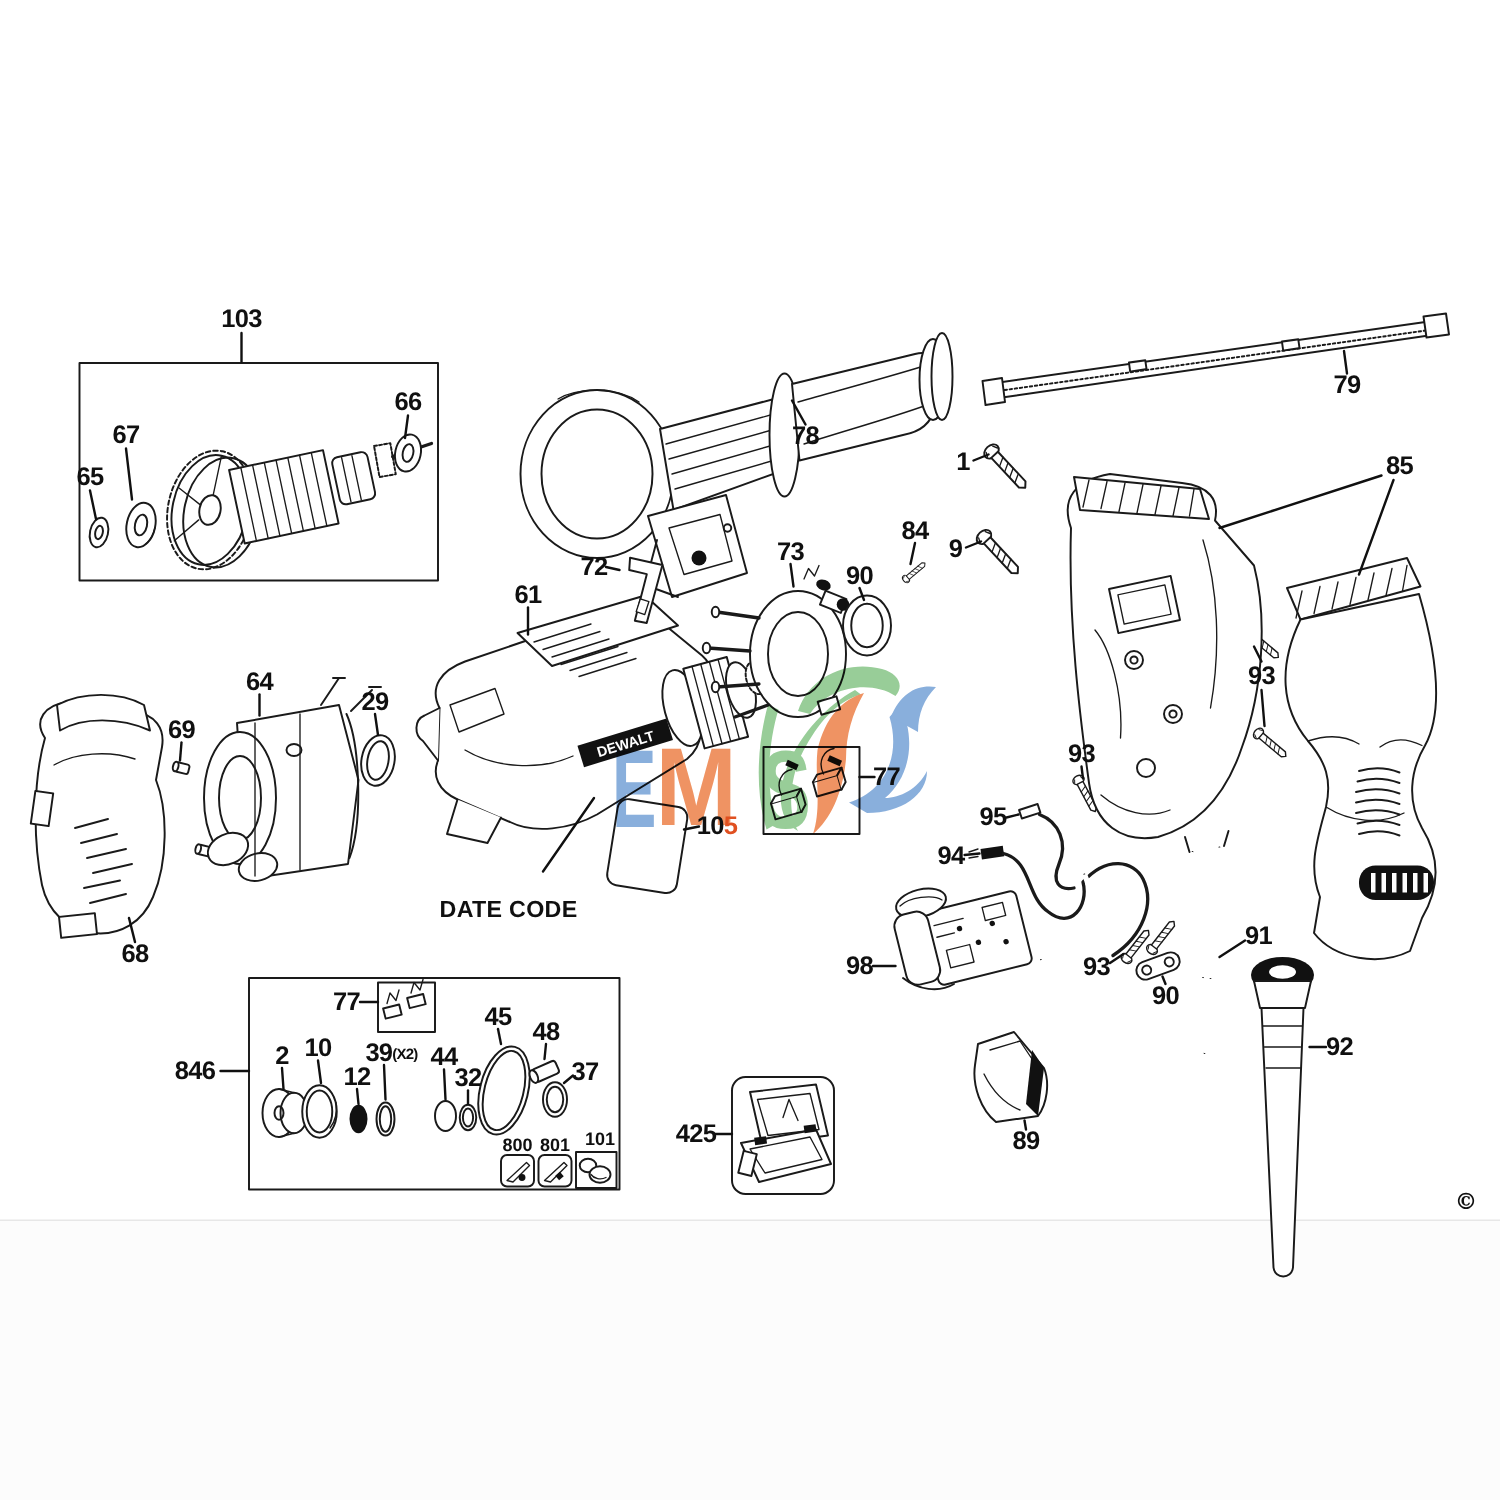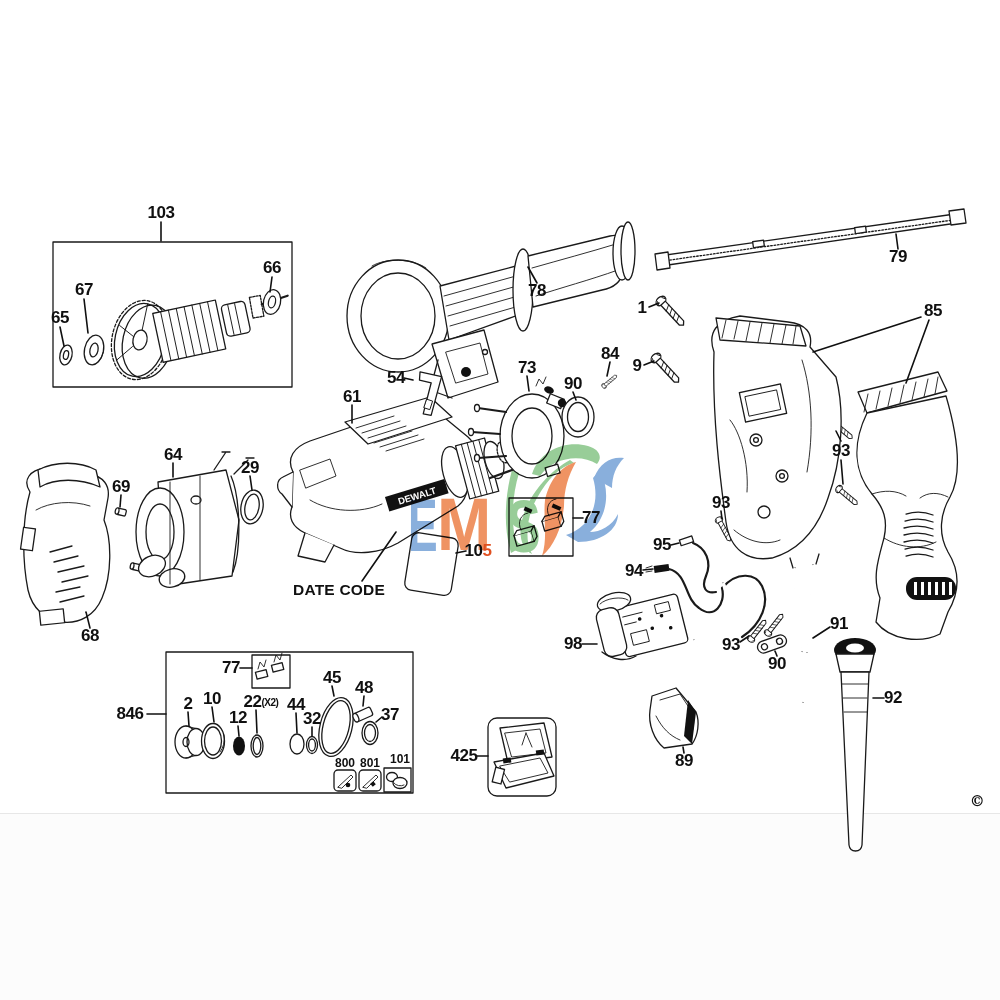--- a/index.html
+++ b/index.html
@@ -5,21 +5,21 @@
   html,body{margin:0;padding:0;background:#fff;}
   #stage{position:relative;width:1000px;height:1000px;background:#ffffff;overflow:hidden;
          font-family:"Liberation Sans",sans-serif;}
   #art{position:absolute;left:0;top:0;z-index:1;}
   #watermark{position:absolute;left:0;top:0;width:1000px;height:1000px;z-index:2;
              mix-blend-mode:multiply;opacity:.92;pointer-events:none;}
   #labels{position:absolute;left:0;top:0;width:1000px;height:833px;z-index:3;text-align:right;}
   .lbl{position:absolute;transform:translate(-50%,-50%);font-weight:bold;font-size:17px;
        color:#101010;letter-spacing:-0.5px;white-space:nowrap;}
   .sm{font-size:12px;letter-spacing:0;}
-  .dc{font-size:15.5px;letter-spacing:0.2px;}
+  .dc{font-size:15.5px;letter-spacing:0.2px;margin-top:17px;}
   .qty{font-size:10px;vertical-align:1px;}
   .orange{color:#e05020;}
   .cp{font-family:"DejaVu Serif",serif;font-size:15px;}
   
   .ln{fill:none;stroke:#1a1a1a;stroke-width:1.3;stroke-linejoin:round;stroke-linecap:round;}
   .fw{fill:#ffffff;}
   .fb{fill:#111111;}
   .thin{stroke-width:0.9;}
   .thk{stroke-width:2.2;}
   .ld{stroke:#101010;stroke-width:1.6;fill:none;stroke-linecap:round;}
@@ -470,42 +470,42 @@
   <div class="lbl" style="left:537px;top:291px">78</div>
   <div class="lbl" style="left:898px;top:257px">79</div>
   <div class="lbl" style="left:642px;top:308px">1</div>
   <div class="lbl" style="left:637px;top:366px">9</div>
   <div class="lbl" style="left:610px;top:354px">84</div>
   <div class="lbl" style="left:933px;top:311px">85</div>
   <div class="lbl" style="left:841px;top:451px">93</div>
   <div class="lbl" style="left:721px;top:503px">93</div>
   <div class="lbl" style="left:731px;top:645px">93</div>
   <div class="lbl" style="left:352px;top:397px">61</div>
-  <div class="lbl" style="left:396px;top:378px">54</div>
+  <div class="lbl" style="left:396px;top:378px">72</div>
   <div class="lbl" style="left:527px;top:368px">73</div>
   <div class="lbl" style="left:573px;top:384px">90</div>
   <div class="lbl" style="left:591px;top:518px">77</div>
   <div class="lbl" style="left:478px;top:551px"><span>10</span><span class="orange">5</span></div>
   <div class="lbl" style="left:173px;top:455px">64</div>
   <div class="lbl" style="left:121px;top:487px">69</div>
   <div class="lbl" style="left:250px;top:468px">29</div>
   <div class="lbl" style="left:90px;top:636px">68</div>
   <div class="lbl" style="left:662px;top:545px">95</div>
   <div class="lbl" style="left:634px;top:571px">94</div>
   <div class="lbl" style="left:573px;top:644px">98</div>
   <div class="lbl" style="left:777px;top:664px">90</div>
   <div class="lbl" style="left:839px;top:624px">91</div>
   <div class="lbl" style="left:893px;top:698px">92</div>
   <div class="lbl" style="left:684px;top:761px">89</div>
   <div class="lbl" style="left:130px;top:714px">846</div>
   <div class="lbl" style="left:231px;top:668px">77</div>
   <div class="lbl" style="left:188px;top:704px">2</div>
   <div class="lbl" style="left:212px;top:699px">10</div>
   <div class="lbl" style="left:238px;top:718px">12</div>
-  <div class="lbl" style="left:261px;top:702px"><span>22</span><span class="qty">(X2)</span></div>
+  <div class="lbl" style="left:261px;top:702px"><span>39</span><span class="qty">(X2)</span></div>
   <div class="lbl" style="left:296px;top:705px">44</div>
   <div class="lbl" style="left:312px;top:719px">32</div>
   <div class="lbl" style="left:332px;top:678px">45</div>
   <div class="lbl" style="left:364px;top:688px">48</div>
   <div class="lbl" style="left:390px;top:715px">37</div>
   <div class="lbl sm" style="left:345px;top:763px">800</div>
   <div class="lbl sm" style="left:370px;top:763px">801</div>
   <div class="lbl sm" style="left:400px;top:759px">101</div>
   <div class="lbl" style="left:464px;top:756px">425</div>
   <div class="lbl dc" style="left:339px;top:590px">DATE CODE</div>

